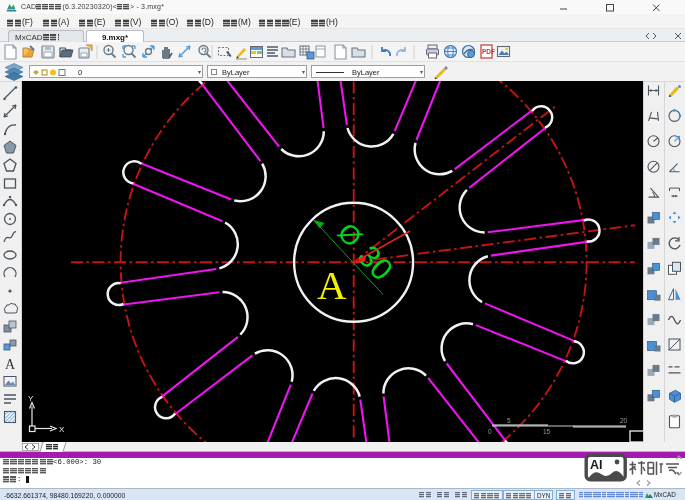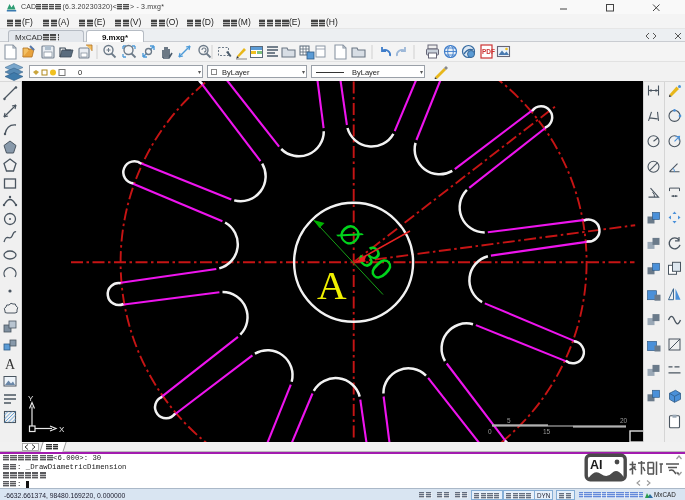--- a/index.html
+++ b/index.html
@@ -17,21 +17,21 @@
 .tab{position:absolute;top:1px;height:12px;font-size:8px;color:#333;border:1px solid #b6bcc4;border-bottom:none;border-radius:3px 3px 0 0;padding:1.5px 6px 0 6px;background:#e3e7ec}
 .tab.active{background:#fff;font-weight:bold;color:#111}
 #toolbar{top:42px;height:20px;background:#f4f4f4;border-bottom:1px solid #e2e2e2}
 #propsbar{top:62px;height:20px;background:#f2f2f2;border-bottom:1px solid #d8d8d8}
 .combo{position:absolute;top:3px;height:13px;background:#fff;border:1px solid #9aa0a8;font-size:7.5px;color:#222}
 .combo .arr{position:absolute;right:1px;top:2px;font-size:6px;color:#555}
 #lefttools{position:absolute;left:0;top:82px;width:22px;height:360px;background:#f0f0f0;border-right:1px solid #d5d5d5}
 #righttools{position:absolute;left:643px;top:82px;width:42px;height:360px;background:#f0f0f0}
 #canvaswrap{position:absolute;left:22px;top:81px;width:621px;height:361px;background:#000}
 #modelstrip{top:442px;height:10px;background:#f1f1f1;border-bottom:1px solid #b9b9b9;font-size:7px;color:#333}
-#cmdline{top:452px;height:36px;background:#fff;border-top:2px solid #a21caf;font-family:"Liberation Mono",monospace;font-size:7.3px;color:#1a1a1a}
+#cmdline{top:452px;height:36px;background:#fff;border-top:6px solid #a21caf;font-family:"Liberation Mono",monospace;font-size:7.3px;color:#1a1a1a}
 #cmdline div{padding-left:3px;height:8.7px;line-height:8.7px;white-space:nowrap}
 #statusbar{top:488px;height:12px;background:#d9e5f2;border-top:1px solid #aab8c8;font-size:7px;color:#223}
 .sbtn{position:absolute;top:1px;height:10px;line-height:10px}
 .sbtn.on{border:1px solid #85aed6;background:#e6f0fb;padding:0 2px}
 #watermark{position:absolute;left:583px;top:452px;width:102px;height:36px}
 .wicon{position:absolute;display:inline-block}
 </style>
 </head>
 <body>
 <div id="app">
@@ -503,21 +503,20 @@
     <svg class="wicon" style="left:22px;top:1px" width="18" height="8" viewBox="0 0 18 8">
         <rect x="0.5" y="0.5" width="16" height="7" fill="#fff" stroke="#999" stroke-width="0.8"></rect>
         <path d="M6 1.5 L3 4 L6 6.5 M10 1.5 L13 4 L10 6.5" stroke="#333" stroke-width="1" fill="none"></path>
       </svg>
     <span style="position:absolute;left:41px;top:0px;width:24px;height:10px;background:#fff;border-left:1px solid #999;border-right:1px solid #999;transform:skewX(-18deg);display:inline-block"></span>
     <span class="zh" style="position:absolute;left:46px;top:2px;width:13px;height:6px;--c:#333;--w:5.6px;--p:6.8px"></span>
   </div>
 
   <div class="row" id="cmdline">
     <div><span class="zh" style="width:50px;height:6.2px;--c:rgba(25,25,30,0.72);--w:6.2px;--p:7.3px"></span>&lt;6.000&gt;:  30</div>
-    <div><span class="zh" style="width:14px;height:6.2px;--c:rgba(25,25,30,0.72);--w:6.2px;--p:7.3px"></span>:  _DrawDiametricDimension</div>
     <div><span class="zh" style="width:43px;height:6.2px;--c:rgba(25,25,30,0.72);--w:6.2px;--p:7.3px"></span></div>
     <div><span class="zh" style="width:14px;height:6.2px;--c:rgba(25,25,30,0.72);--w:6.2px;--p:7.3px"></span>: <span style="display:inline-block;width:3px;height:7px;background:#111;vertical-align:middle"></span></div>
   </div>
 
   <div class="row" id="statusbar">
     <span style="position:absolute;left:4px;top:2.5px;font-size:6.8px">-6632.661374,  98480.169220,  0.000000</span>
     <span class="sbtn" style="left:419px"><span class="zh" style="width:13px;height:6.5px;--c:rgba(40,50,70,0.68);--w:5.4px;--p:6.6px"></span></span>
     <span class="sbtn" style="left:437px"><span class="zh" style="width:13px;height:6.5px;--c:rgba(40,50,70,0.68);--w:5.4px;--p:6.6px"></span></span>
     <span class="sbtn" style="left:455px"><span class="zh" style="width:13px;height:6.5px;--c:rgba(40,50,70,0.68);--w:5.4px;--p:6.6px"></span></span>
     <span class="sbtn on" style="left:471px"><span class="zh" style="width:26px;height:6.5px;--c:rgba(40,50,70,0.68);--w:5.4px;--p:6.6px"></span></span>

